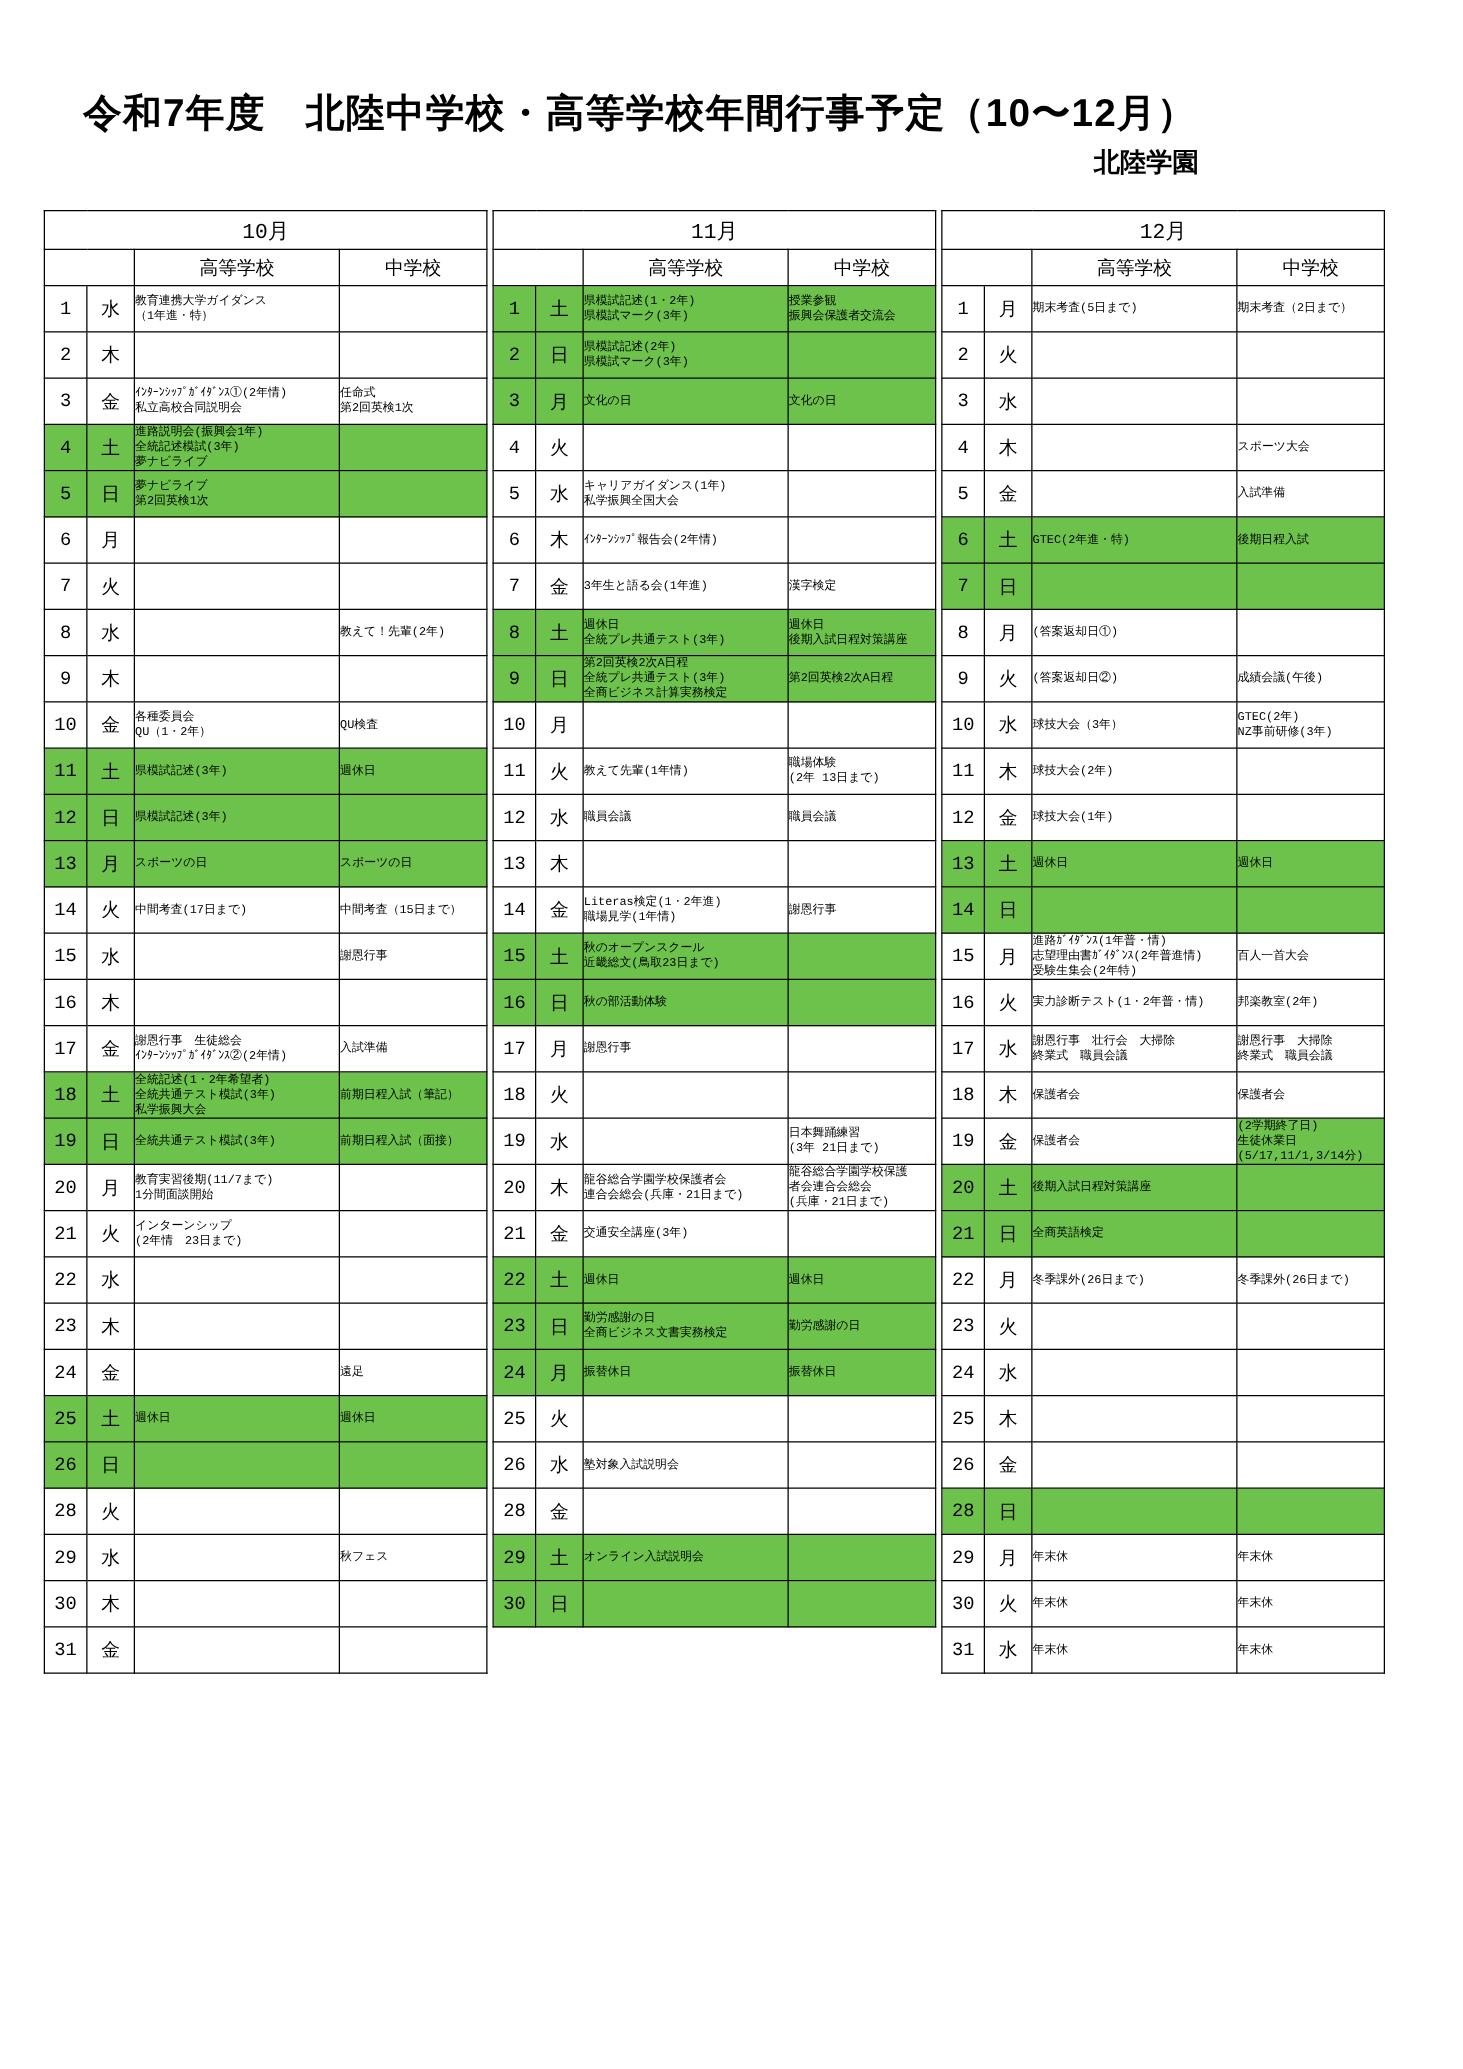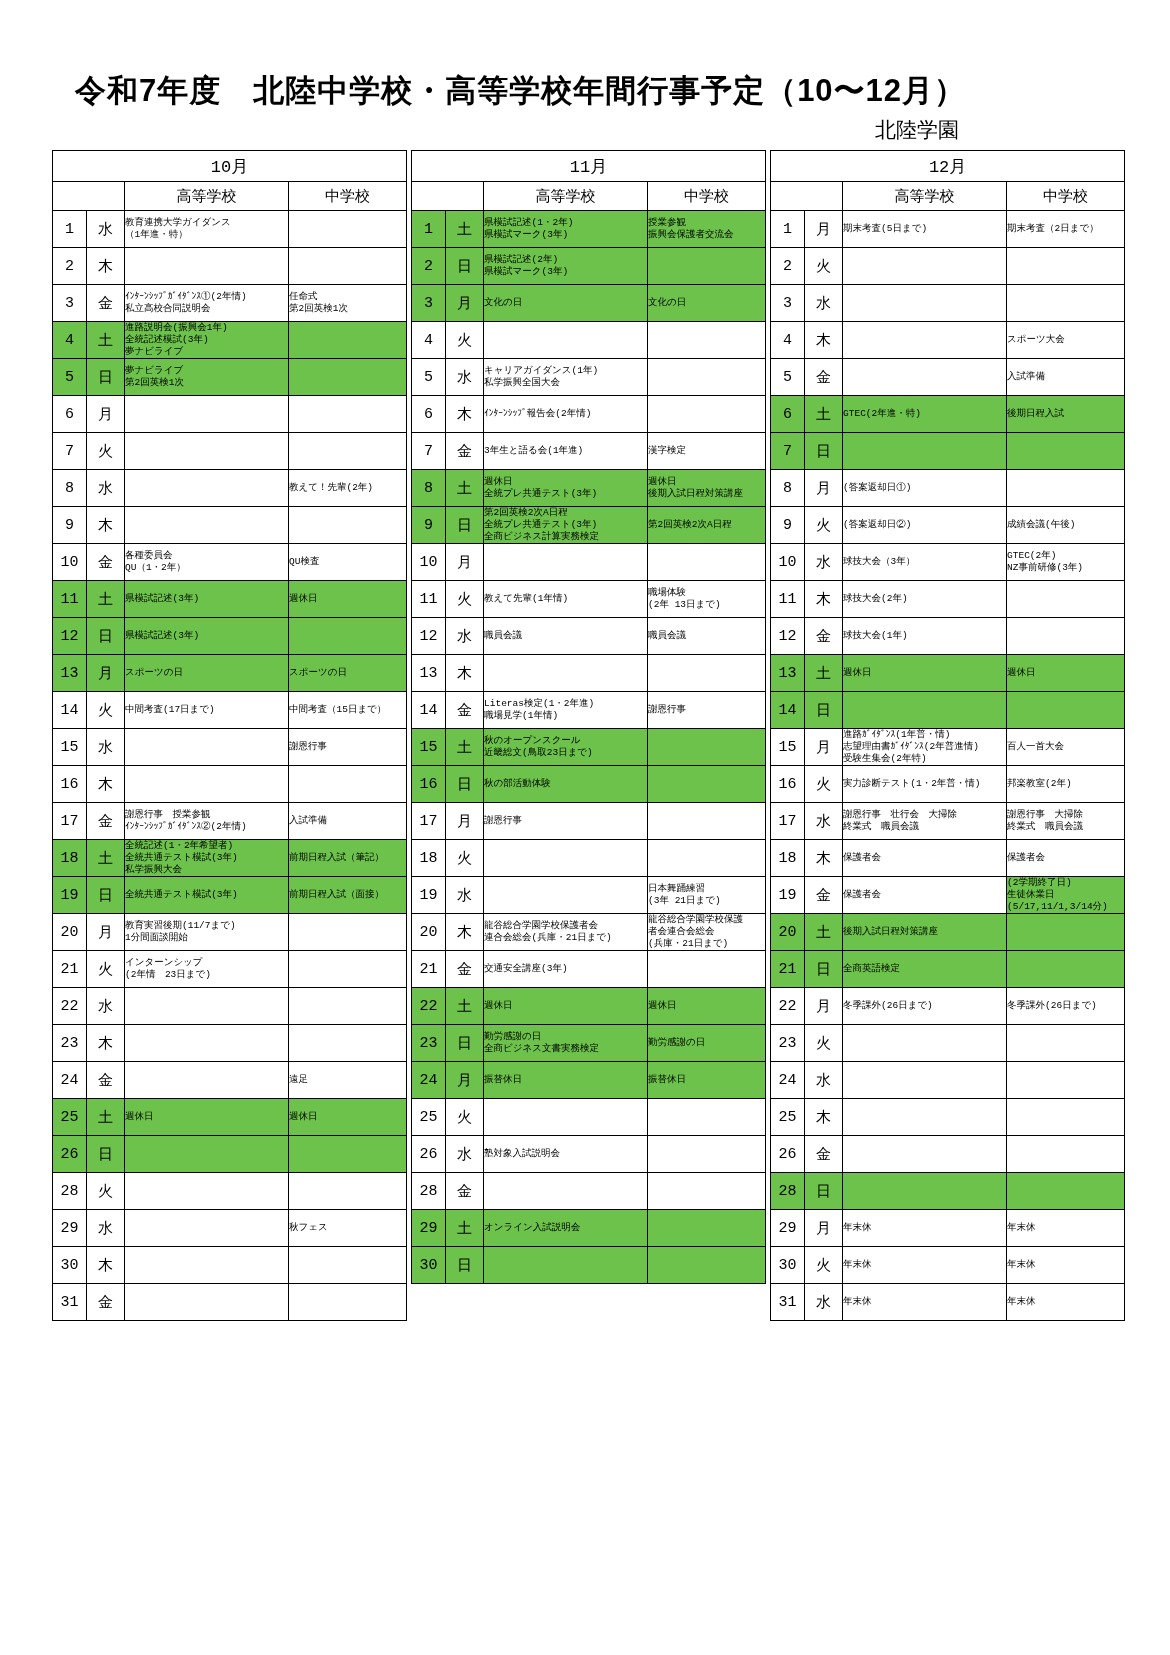--- a/index.html
+++ b/index.html
@@ -11,36 +11,36 @@
     width: 1170px;
     height: 1655px;
     font-family: "Liberation Sans", sans-serif;
     color: #000000;
     position: relative;
   }
   .page {
     width: 1041px;
     height: 1655px;
     box-sizing: border-box;
-    padding: 60px 52px 0 52px;
+    padding: 60px 52px 0 35px;
     position: relative;
   }
   .title {
     text-align: center;
     font-size: 31px;
     font-weight: bold;
     letter-spacing: 1px;
     margin: 10px 0 4px 0;
     white-space: nowrap;
   }
   .subtitle {
     text-align: right;
     font-size: 21px;
-    font-weight: normal;
-    margin: 4px 30px 6px 0;
+    font-weight: bold;
+    margin: 4px 30px 24px 0;
   }
   table.cal {
     border-collapse: collapse;
     table-layout: fixed;
     width: 1064px;
     margin: 0 auto;
     font-family: Liberation Mono, monospace;
   }
   table.cal td, table.cal th {
     border: 1px solid #000000;
@@ -518,21 +518,21 @@
             <span class="ev-line">実力診断テスト(1・2年普・情)</span>
           </td>
           <td class="c-jhs">
             <span class="ev-line">邦楽教室(2年)</span>
           </td>
         </tr>
         <tr class="row">
           <td class="c-num">17</td>
           <td class="c-dow">金</td>
           <td class="c-hs">
-            <span class="ev-line">謝恩行事　授業参観</span>
+            <span class="ev-line">謝恩行事　生徒総会</span>
             <span class="ev-line">ｲﾝﾀｰﾝｼｯﾌﾟｶﾞｲﾀﾞﾝｽ②(2年情)</span>
           </td>
           <td class="c-jhs">
             <span class="ev-line">入試準備</span>
           </td>
           <td class="gap"></td>
           <td class="c-num">17</td>
           <td class="c-dow">月</td>
           <td class="c-hs">
             <span class="ev-line">謝恩行事</span>

